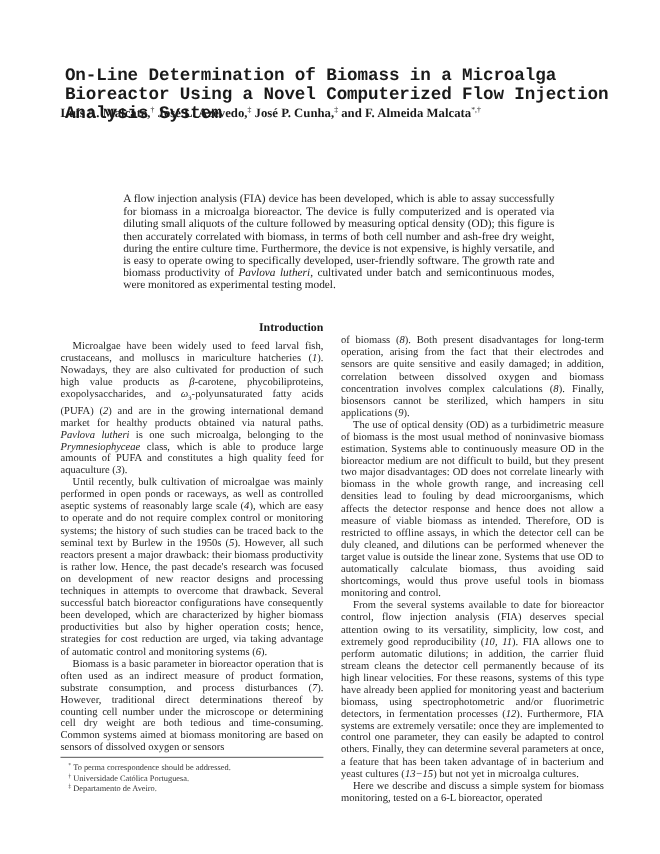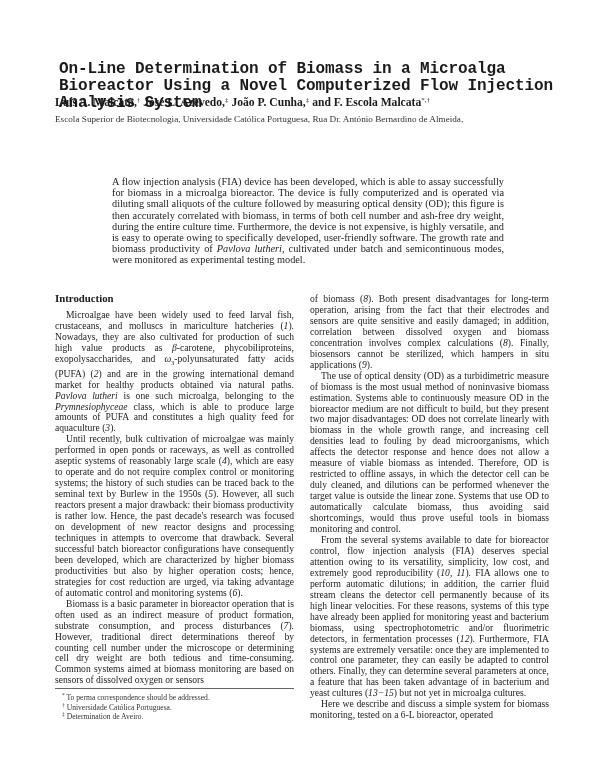--- a/index.html
+++ b/index.html
@@ -12,58 +12,57 @@
   .authors sup { font-size: 7px; font-weight: normal; vertical-align: 4px; line-height: 0; }
   .affil { position: absolute; left: 55px; top: 114px; width: 500px;
            font-family: "Liberation Serif", serif; font-size: 9.2px; line-height: 10.5px; color: #333; }
   .abstract { position: absolute; left: 112px; top: 176px; width: 392px;
               font-family: "Liberation Serif", serif; font-size: 10.3px; line-height: 11.2px; color: #222; text-align: justify; margin: 0; }
   .col { position: absolute; top: 292px; width: 239px;
          font-family: "Liberation Serif", serif; font-size: 9.6px; line-height: 10.95px; color: #222; text-align: justify; hyphens: manual; }
   .col.left { left: 55px; }
   .col.right { left: 310px; top: 294px; }
   .col p { margin: 0; text-indent: 11px; }
-  .col p.noindent { text-indent: 0; }
-  .sec-head { text-align: left; font-weight: bold; font-size: 10.8px; line-height: 12px; margin: 0 0 6px 0; color: #1a1a1a; }
+  .col p.noindent { text-indent: 0; margin-top: 11px; }
+  .sec-head { text-align: right; font-weight: bold; font-size: 10.8px; line-height: 12px; margin: 0 0 6px 0; color: #1a1a1a; }
   .footrule { position: absolute; left: 55px; top: 688px; width: 239px; height: 0; border-top: 1px solid #666; }
   .footnotes { position: absolute; left: 62px; top: 693px; width: 232px;
                font-family: "Liberation Serif", serif; font-size: 7.6px; line-height: 9.6px; color: #333; }
   .footnotes sup { font-size: 5.5px; vertical-align: 3px; line-height: 0; }
   i { font-style: italic; }
 </style>
 </head>
 <body>
 
 <h1 class="title">On-Line Determination of Biomass in a Microalga Bioreactor Using a Novel Computerized Flow Injection Analysis System</h1>
 
 <div class="authors">
   <span>Luís A. Malcata,</span><sup>†</sup>
   <span>José L. Azevedo,</span><sup>‡</sup>
-  <span>João P. Cunha,</span><sup>‡</sup>
-  <span>and F. Escola Malcata</span><sup>*,†</sup>
+  <span>José P. Cunha,</span><sup>‡</sup>
+  <span>and F. Almeida Malcata</span><sup>*,†</sup>
 </div>
 
 <div class="affil">
-  <div>Escola Superior de Biotecnologia, Universidade Católica Portuguesa, Rua Dr. António Bernardino de Almeida,</div>
 </div>
 
 <p class="abstract"><span>A flow injection analysis (FIA) device has been developed, which is able to assay successfully for biomass in a microalga bioreactor. The device is fully computerized and is operated via diluting small aliquots of the culture followed by measuring optical density (OD); this figure is then accurately correlated with biomass, in terms of both cell number and ash-free dry weight, during the entire culture time. Furthermore, the device is not expensive, is highly versatile, and is easy to operate owing to specifically developed, user-friendly software. The growth rate and biomass productivity of </span><i>Pavlova lutheri</i><span>, cultivated under batch and semicontinuous modes, were monitored as experimental testing model.</span></p>
 
 <div class="col left">
   <h2 class="sec-head">Introduction</h2>
   <p><span>Microalgae have been widely used to feed larval fish, crustaceans, and molluscs in mariculture hatcheries (</span><i>1</i><span>). Nowadays, they are also cultivated for production of such high value products as </span><i>β</i><span>-carotene, phycobiliproteins, exopolysaccharides, and </span><i>ω</i><sub style="font-size:6px">3</sub><span>-polyunsaturated fatty acids (PUFA) (</span><i>2</i><span>) and are in the growing international demand market for healthy products obtained via natural paths. </span><i>Pavlova lutheri</i><span> is one such microalga, belonging to the </span><i>Prymnesiophyceae</i><span> class, which is able to produce large amounts of PUFA and constitutes a high quality feed for aquaculture (</span><i>3</i><span>).</span></p>
   <p><span>Until recently, bulk cultivation of microalgae was mainly performed in open ponds or raceways, as well as controlled aseptic systems of reasonably large scale (</span><i>4</i><span>), which are easy to operate and do not require complex control or monitoring systems; the history of such studies can be traced back to the seminal text by Burlew in the 1950s (</span><i>5</i><span>). However, all such reactors present a major drawback: their biomass productivity is rather low. Hence, the past decade's research was focused on devel­opment of new reactor designs and processing techniques in attempts to overcome that drawback. Several success­ful batch bioreactor configurations have consequently been developed, which are characterized by higher bio­mass productivities but also by higher operation costs; hence, strategies for cost reduction are urged, via taking advantage of automatic control and monitoring systems (</span><i>6</i><span>).</span></p>
   <p><span>Biomass is a basic parameter in bioreactor operation that is often used as an indirect measure of product formation, substrate consumption, and process distur­bances (</span><i>7</i><span>). However, traditional direct determinations thereof by counting cell number under the microscope or determining cell dry weight are both tedious and time-consuming. Common systems aimed at biomass monitor­ing are based on sensors of dissolved oxygen or sensors</span></p>
 </div>
 
 <div class="footrule"></div>
 <div class="footnotes">
   <div><sup>*</sup><span> To perma correspondence should be addressed.</span></div>
   <div><sup>†</sup><span> Universidade Católica Portuguesa.</span></div>
-  <div><sup>‡</sup><span> Determination de Aveiro.</span></div>
+  <div><sup>‡</sup><span> Departamento de Aveiro.</span></div>
 </div>
 
 <div class="col right">
   <p class="noindent"><span>of biomass (</span><i>8</i><span>). Both present disadvantages for long-term operation, arising from the fact that their electrodes and sensors are quite sensitive and easily damaged; in addition, correlation between dissolved oxygen and bio­mass concentration involves complex calculations (</span><i>8</i><span>). Finally, biosensors cannot be sterilized, which hampers in situ applications (</span><i>9</i><span>).</span></p>
   <p>The use of optical density (OD) as a turbidimetric measure of biomass is the most usual method of nonin­vasive biomass estimation. Systems able to continuously measure OD in the bioreactor medium are not difficult to build, but they present two major disadvantages: OD does not correlate linearly with biomass in the whole growth range, and increasing cell densities lead to fouling by dead microorganisms, which affects the detector response and hence does not allow a measure of viable biomass as intended. Therefore, OD is restricted to off­line assays, in which the detector cell can be duly cleaned, and dilutions can be performed whenever the target value is outside the linear zone. Systems that use OD to automatically calculate biomass, thus avoiding said shortcomings, would thus prove useful tools in biomass monitoring and control.</p>
   <p><span>From the several systems available to date for biore­actor control, flow injection analysis (FIA) deserves special attention owing to its versatility, simplicity, low cost, and extremely good reproducibility (</span><i>10, 11</i><span>). FIA allows one to perform automatic dilutions; in addition, the carrier fluid stream cleans the detector cell perma­nently because of its high linear velocities. For these reasons, systems of this type have already been applied for monitoring yeast and bacterium biomass, using spectrophotometric and/or fluorimetric detectors, in fer­mentation processes (</span><i>12</i><span>). Furthermore, FIA systems are extremely versatile: once they are implemented to control one parameter, they can easily be adapted to control others. Finally, they can determine several pa­rameters at once, a feature that has been taken advan­tage of in bacterium and yeast cultures (</span><i>13−15</i><span>) but not yet in microalga cultures.</span></p>
   <p>Here we describe and discuss a simple system for biomass monitoring, tested on a 6-L bioreactor, operated</p>
 </div>
 
 </body></html>

